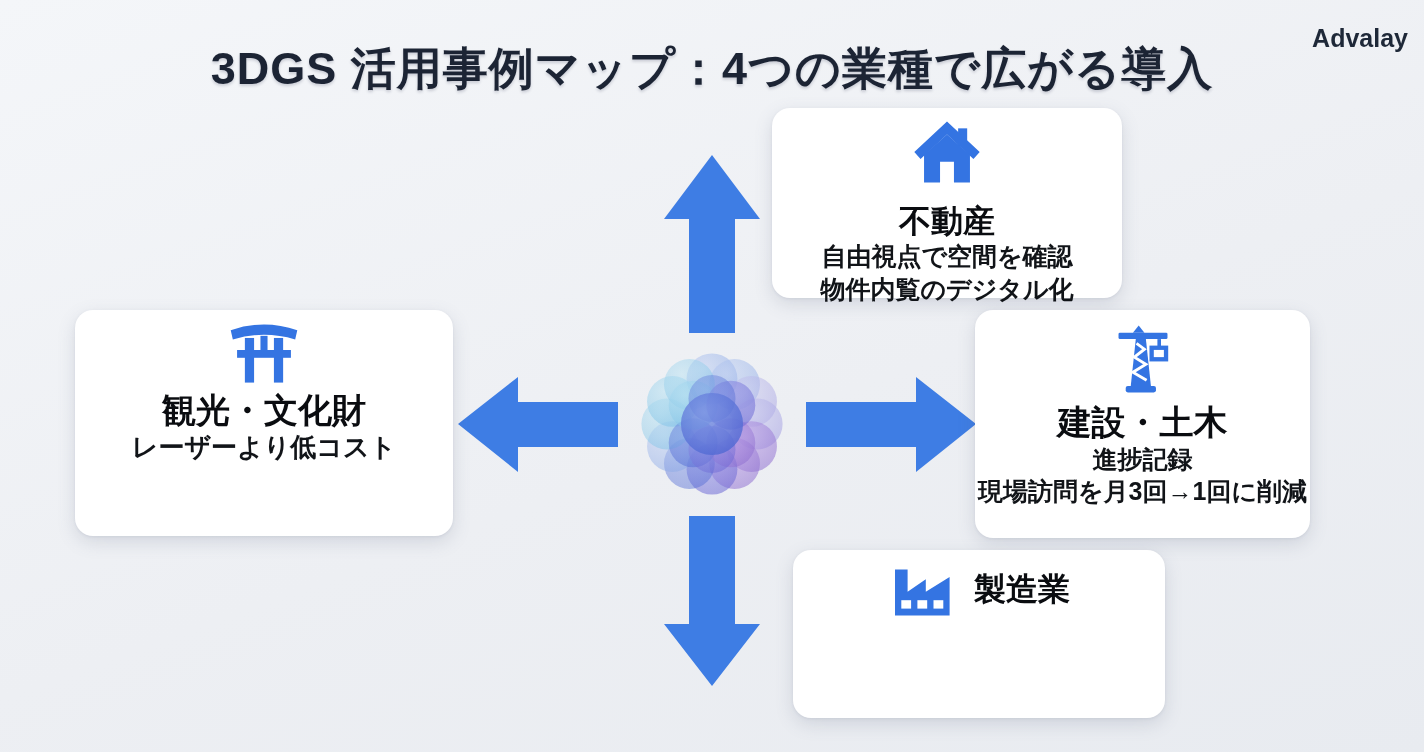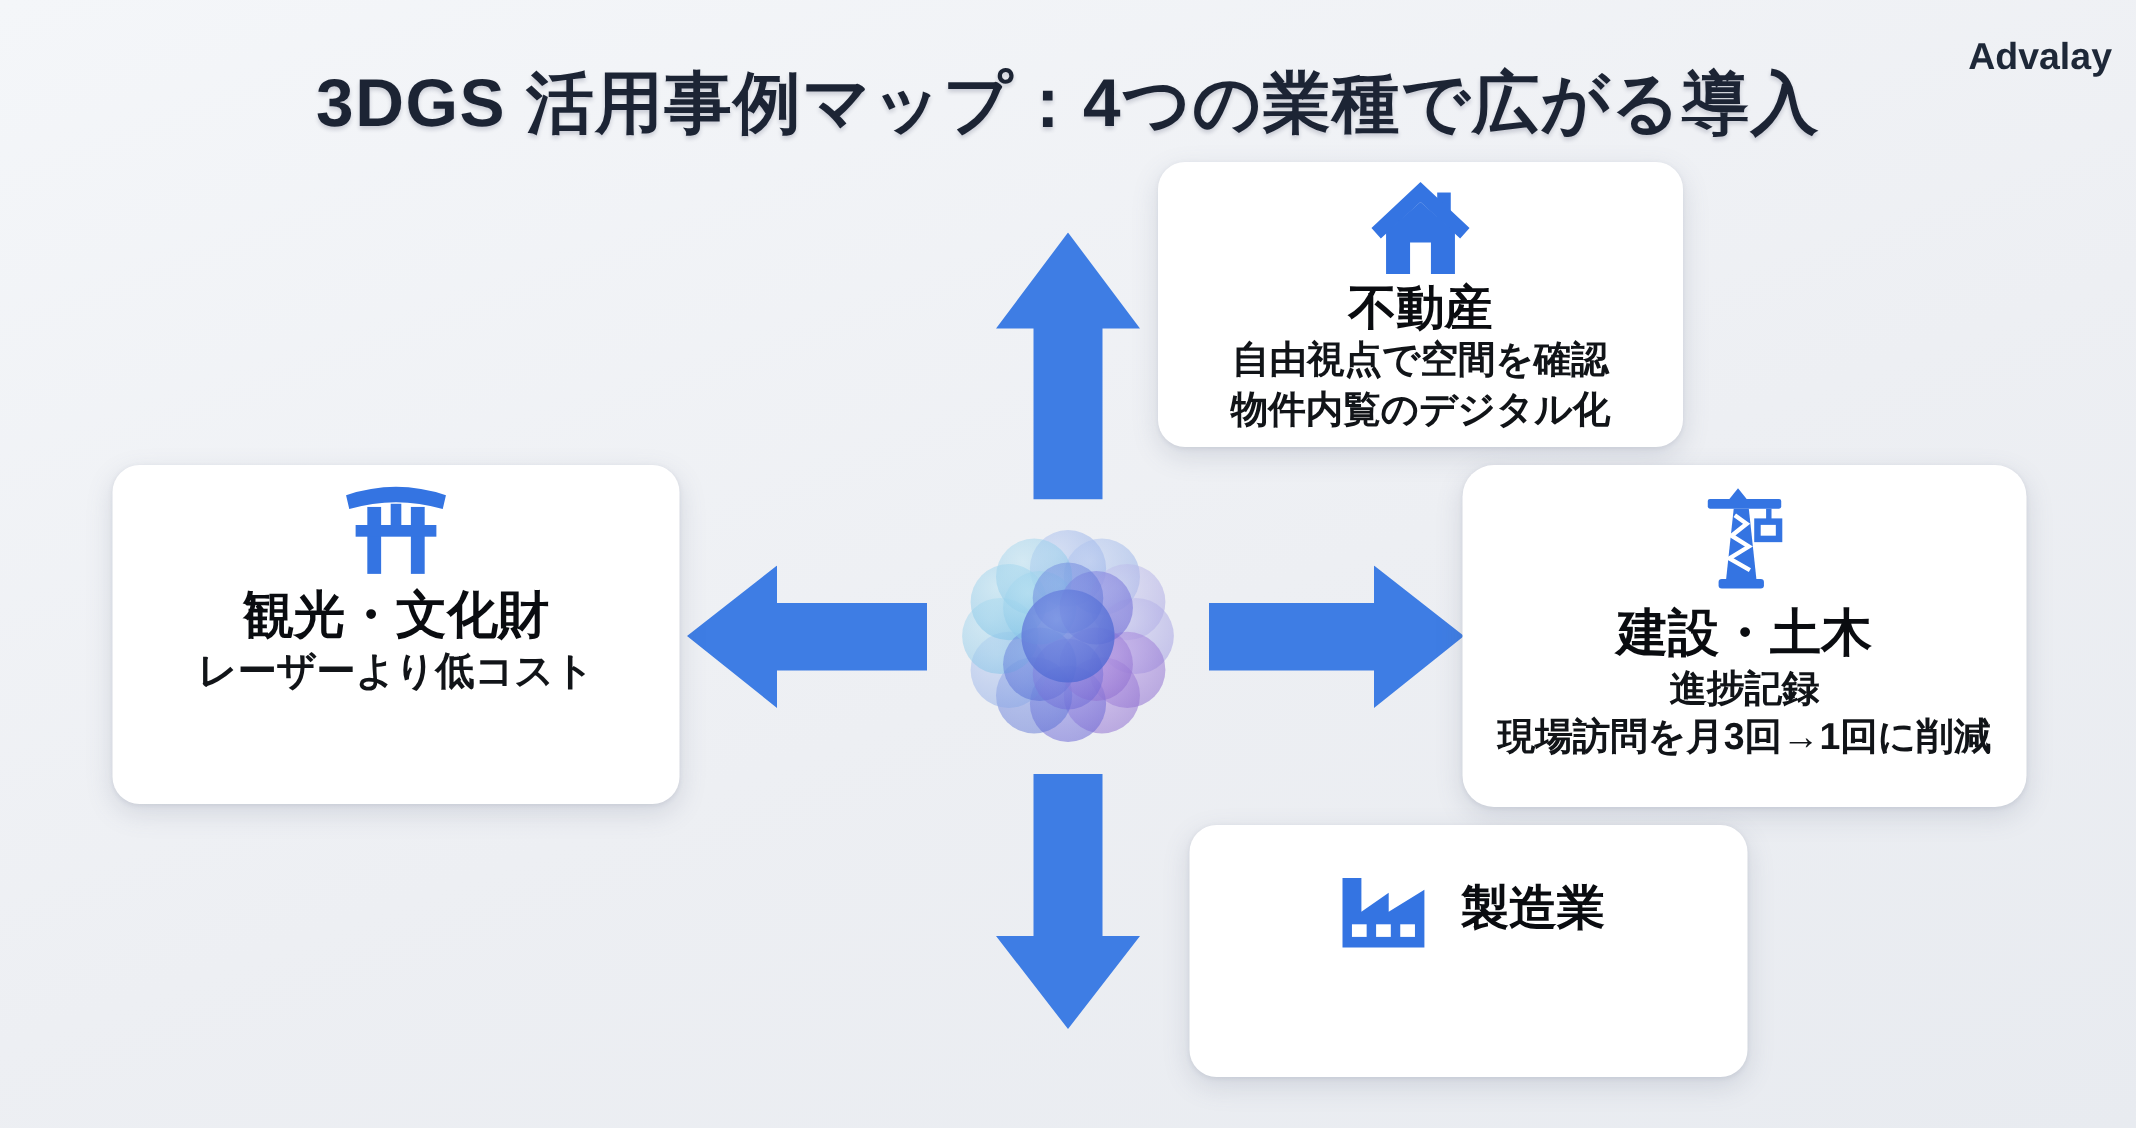--- a/index.html
+++ b/index.html
@@ -42,30 +42,30 @@
   .card {
     position: absolute;
     background: #ffffff;
     border-radius: 18px;
     box-shadow: 0 6px 18px rgba(90,100,125,0.18), 0 1px 3px rgba(90,100,125,0.10);
     text-align: center;
     box-sizing: border-box;
     color: #0b0d10;
   }
   .card-top    { left: 772px; top: 108px; width: 350px; height: 190px; padding-top: 12px; }
-  .card-right  { left: 975px; top: 310px; width: 376px; height: 228px; padding-top: 14px; border-radius: 21px; }
+  .card-right  { left: 975px; top: 310px; width: 335px; height: 228px; padding-top: 14px; }
   .card-left   { left:  75px; top: 310px; width: 378px; height: 226px; padding-top: 6px; }
-  .card-bottom { left: 793px; top: 550px; width: 372px; height: 168px; padding-top: 20px; }
+  .card-bottom { left: 793px; top: 550px; width: 372px; height: 168px; padding-top: 4px; }
 
   .card-icon { display: block; margin: 0 auto; }
   .card-title {
     font-size: 32px;
     font-weight: 900;
     line-height: 1.2;
-    margin-top: 2px;
+    margin-top: 18px;
     color: #0a0c10;
   }
   .card-right .card-title, .card-left .card-title { font-size: 34px; margin-top: 6px; }
   .card-line {
     font-size: 25px;
     font-weight: 700;
     line-height: 1.3;
     color: #111418;
     white-space: nowrap;
   }

